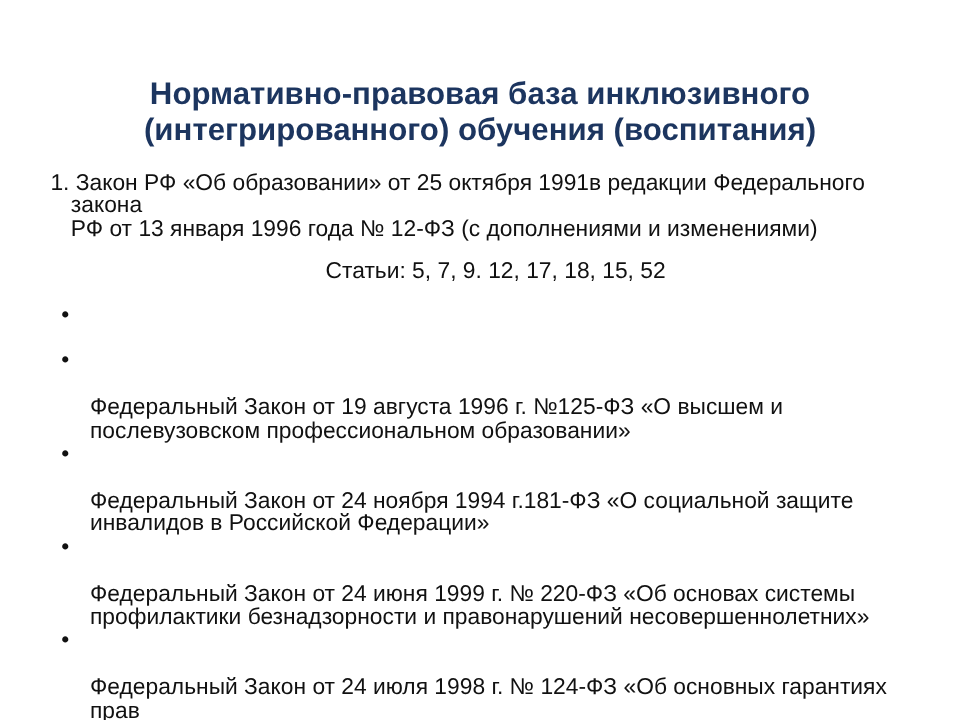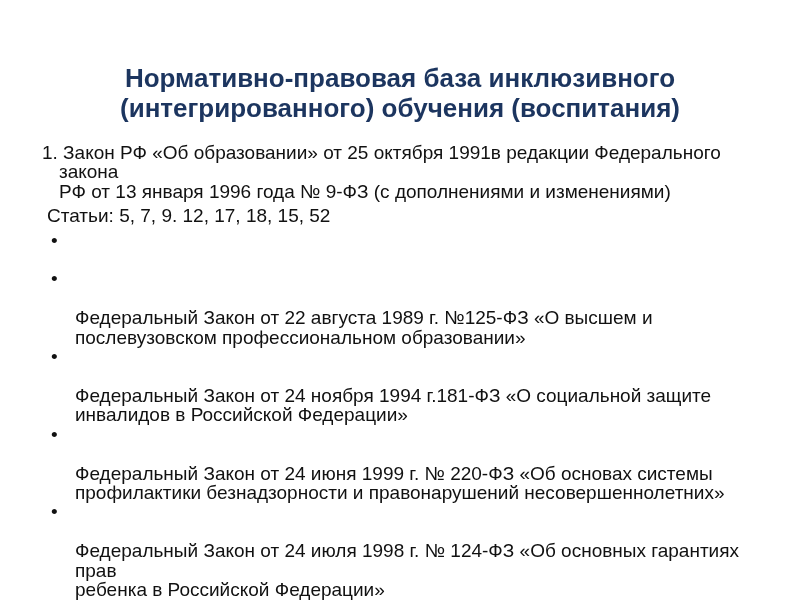--- a/index.html
+++ b/index.html
@@ -32,22 +32,23 @@
     line-height: 19.4px;
     color: var(--body, #111111);
   }
   .intro {
     margin: 0;
     padding-left: 17px;
     text-indent: -17px;
     white-space: pre-line;
   }
   .articles {
-    margin: 5px;
+    margin: 16px;
     white-space: pre-line;
+    text-align: center;
   }
   .laws {
     margin: 0;
     padding: 0;
     list-style: none;
   }
   .laws li {
     position: relative;
     margin: 0;
     padding-left: 33px;
@@ -64,31 +65,31 @@
 <body>
 
 <div class="slide">
 
   <h1 class="slide-title">Нормативно-правовая база инклюзивного
 (интегрированного) обучения (воспитания)</h1>
 
   <div class="body-block">
 
     <p class="intro">1. Закон РФ «Об образовании» от 25 октября 1991в редакции Федерального закона
-РФ от 13 января 1996 года № 9-ФЗ (с дополнениями и изменениями)</p>
+РФ от 13 января 1996 года № 12-ФЗ (с дополнениями и изменениями)</p>
 
     <p class="articles">Статьи: 5, 7, 9. 12, 17, 18, 15, 52</p>
 
     <ul class="laws">
       <li>
         <span class="dot">•</span>
       </li>
       <li>
         <span class="dot">•</span>
-        <span>Федеральный Закон от 22 августа 1989 г. №125-ФЗ «О высшем и
+        <span>Федеральный Закон от 19 августа 1996 г. №125-ФЗ «О высшем и
 послевузовском профессиональном образовании»</span>
       </li>
       <li>
         <span class="dot">•</span>
         <span>Федеральный Закон от 24 ноября 1994 г.181-ФЗ «О социальной защите
 инвалидов в Российской Федерации»</span>
       </li>
       <li>
         <span class="dot">•</span>
         <span>Федеральный Закон от 24 июня 1999 г. № 220-ФЗ «Об основах системы

